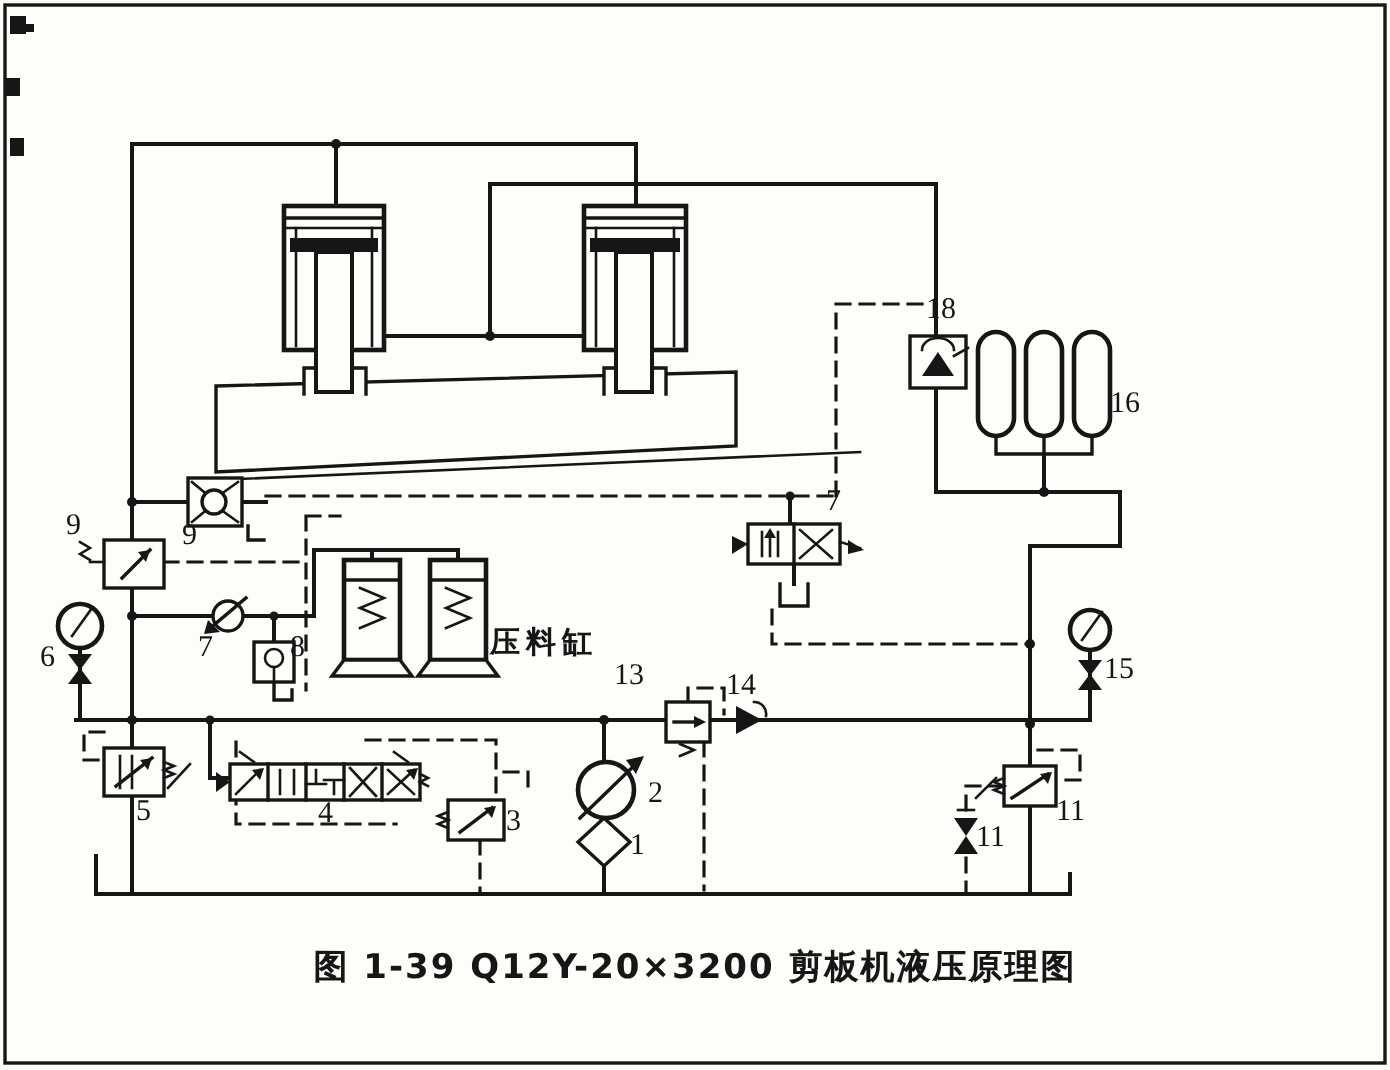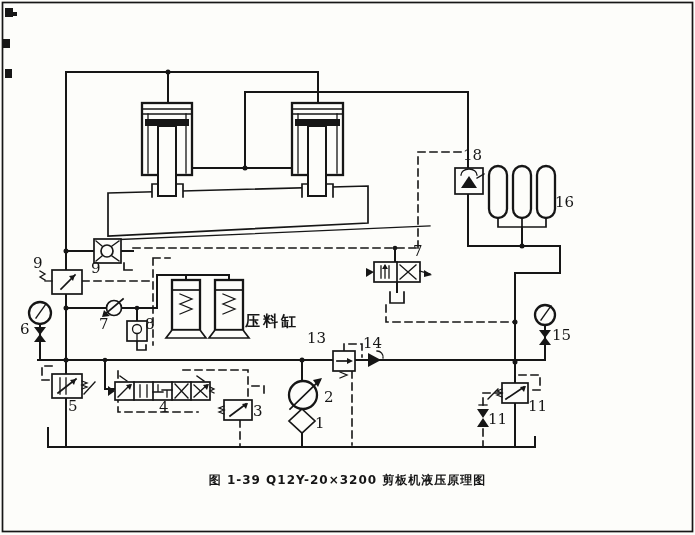--- a/index.html
+++ b/index.html
@@ -6,25 +6,25 @@
   #page{position:relative;width:695px;height:535px;background:#fdfdfa;overflow:hidden;
         font-family:"DejaVu Serif","Liberation Serif",serif;color:#161616;}
   #art{position:absolute;left:0;top:0;}
   #art *{stroke:#161616;fill:none;stroke-width:2;stroke-linecap:square;stroke-linejoin:miter;}
   #art .thin{stroke-width:1.3;}
   #art .med{stroke-width:1.7;}
   #art .dash{stroke-width:1.6;stroke-dasharray:7 5;}
   #art .fill{fill:#161616;stroke:none;}
   #art .white{fill:#fdfdfa;}
   #art .w2{stroke-width:2.3;}
-  .callout{position:absolute;font-size:15px;line-height:15px;white-space:nowrap;}
+  .callout{position:absolute;font-size:15px;line-height:15px;white-space:nowrap;font-family:Liberation Serif, serif;}
   .cjk{position:absolute;font-size:15px;font-weight:bold;letter-spacing:3px;
        font-family:"DejaVu Sans","Liberation Sans",sans-serif;white-space:nowrap;margin-top:16px;}
   .caption{position:absolute;left:30px;top:472px;width:635px;text-align:center;
-       font-size:12px;font-weight:bold;letter-spacing:1px;white-space:nowrap;
+       font-size:17px;font-weight:bold;letter-spacing:1px;white-space:nowrap;
        font-family:"DejaVu Sans","Liberation Sans",sans-serif;}
 </style>
 </head>
 <body>
 
 <div id="page">
 
 <svg id="art" width="695" height="535" viewBox="0 0 695 535">
 
   <g>

